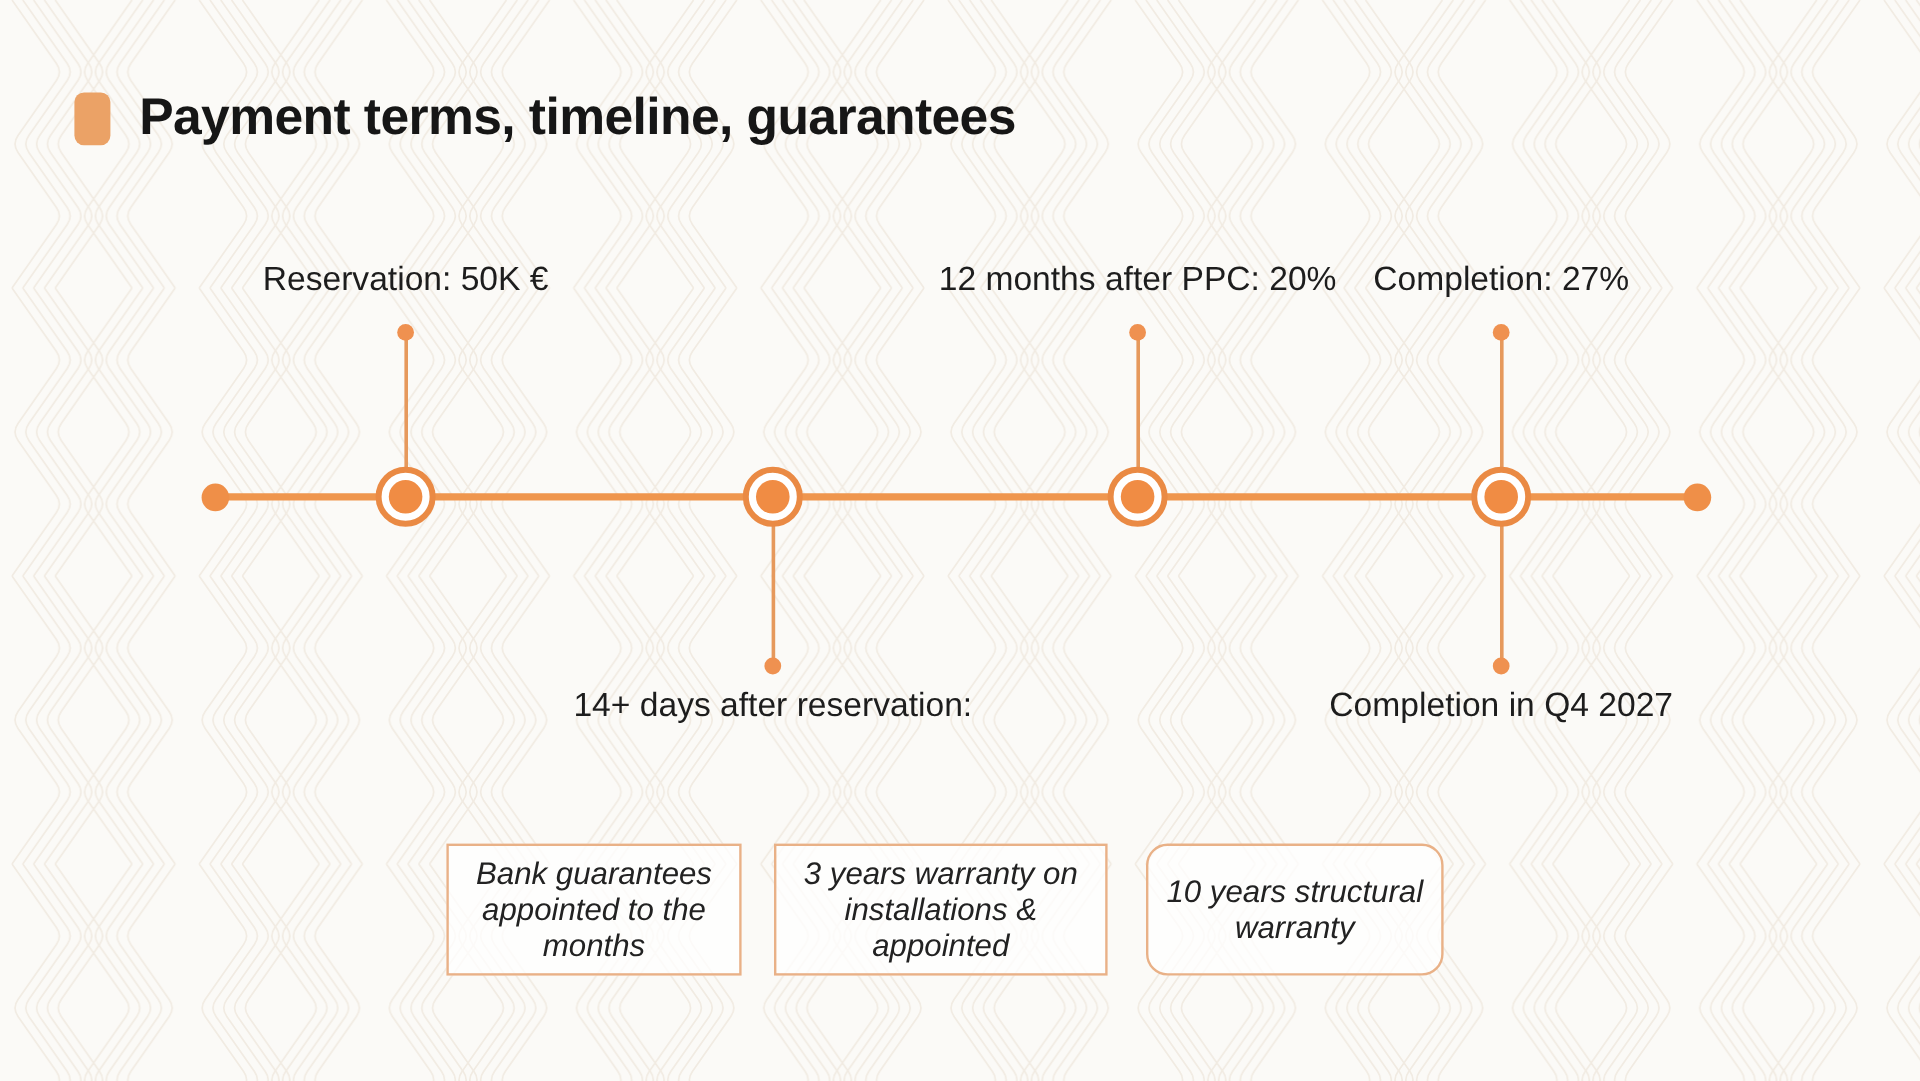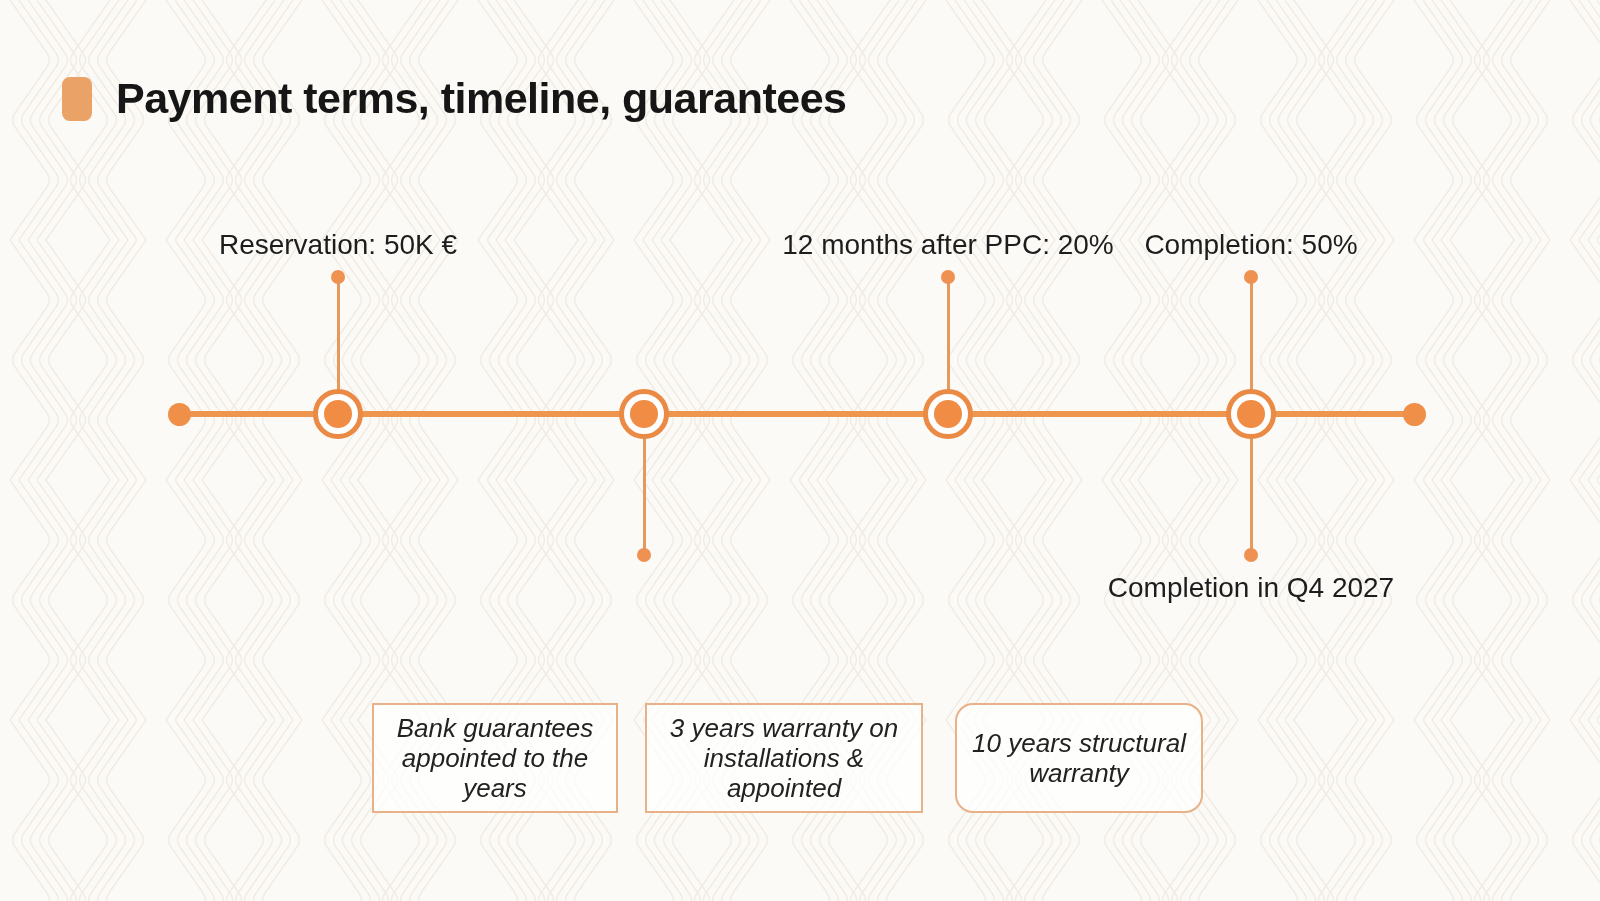--- a/index.html
+++ b/index.html
@@ -30,21 +30,21 @@
   .small-dot{position:absolute;left:-7px;width:14px;height:14px;border-radius:50%;background:#ef9150;}
   .small-dot.top{top:270px;}
   .small-dot.bottom{top:548px;}
   .node{
     position:absolute;left:-25px;top:389px;width:40px;height:40px;border-radius:50%;
     border:5px solid #ea8a44;background:#ffffff;
     display:flex;align-items:center;justify-content:center;
   }
   .node-core{width:28px;height:28px;border-radius:50%;background:#f08c44;}
   .m-label{position:absolute;left:0;transform:translateX(-50%);text-align:center;white-space:nowrap;font-size:28px;color:#1d1d1d;}
-  .m-label.above{top:228px;line-height:33px;text-align:right;}
+  .m-label.above{top:216px;line-height:33px;text-align:right;}
   .m-label.below{top:569px;line-height:37px;}
 
   
   .g-box{
     position:absolute;top:703px;height:110px;box-sizing:border-box;
     border:2px solid #e9b187;background:rgba(255,255,255,0.75);
     display:flex;flex-direction:column;align-items:center;justify-content:center;
     font-size:26px;line-height:30px;text-align:center;color:#222;font-style:italic;
   }
 </style>
@@ -91,58 +91,59 @@
             <div>Reservation: 50K €</div>
           </div>
           <span class="node">
             <span class="node-core"></span>
           </span>
         </div>
         <div class="milestone" style="left: 644px;">
           <span class="connector down"></span>
           <span class="small-dot bottom"></span>
           <div class="m-label below">
+            <div>14+ days after reservation:</div>
           </div>
           <span class="node">
             <span class="node-core"></span>
           </span>
         </div>
         <div class="milestone" style="left: 948px;">
           <span class="connector up"></span>
           <span class="small-dot top"></span>
           <div class="m-label above">
             <div>12 months after PPC: 20%</div>
           </div>
           <span class="node">
             <span class="node-core"></span>
           </span>
         </div>
         <div class="milestone" style="left: 1251px;">
           <span class="connector up"></span>
           <span class="small-dot top"></span>
           <div class="m-label above">
-            <div>Completion: 50%</div>
+            <div>Completion: 27%</div>
           </div>
           <span class="connector down"></span>
           <span class="small-dot bottom"></span>
           <div class="m-label below">
             <div>Completion in Q4 2027</div>
           </div>
           <span class="node">
             <span class="node-core"></span>
           </span>
         </div>
       </div>
   </div>
 
   <div id="boxes">
       <div class="g-box" style="left: 372px; width: 246px;">
         <div>Bank guarantees</div>
         <div>appointed to the</div>
-        <div>years</div>
+        <div>months</div>
       </div>
       <div class="g-box" style="left: 645px; width: 278px;">
         <div>3 years warranty on</div>
         <div>installations &amp;</div>
         <div>appointed</div>
       </div>
       <div class="g-box" style="left: 955px; width: 248px; border-radius: 18px;">
         <div>10 years structural</div>
         <div>warranty</div>
       </div>

